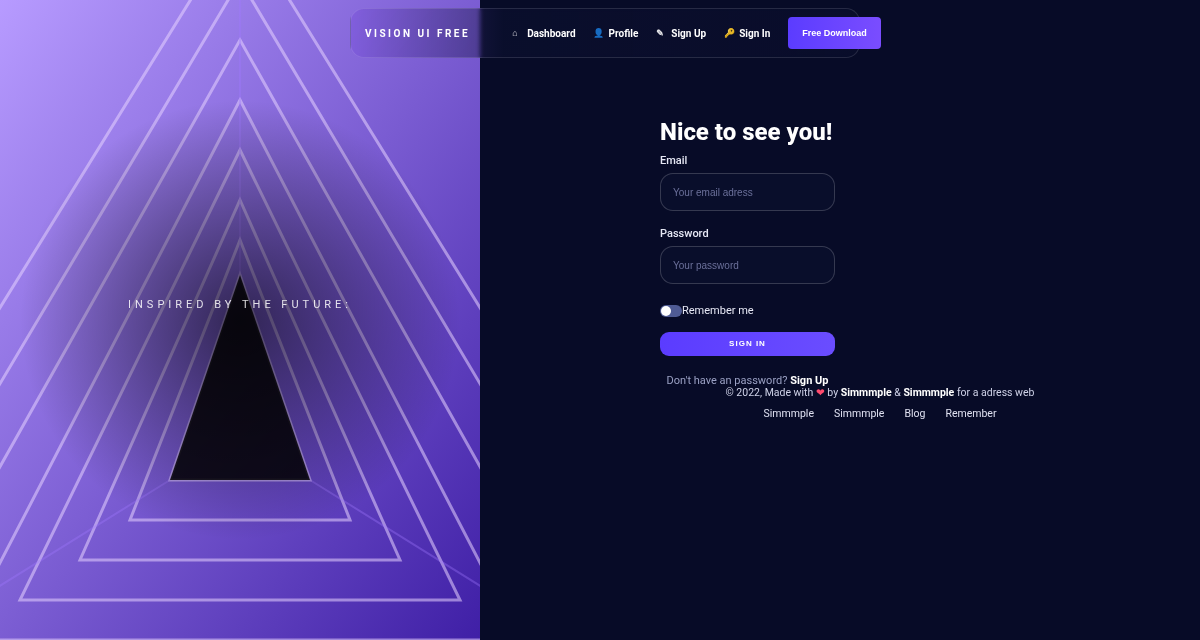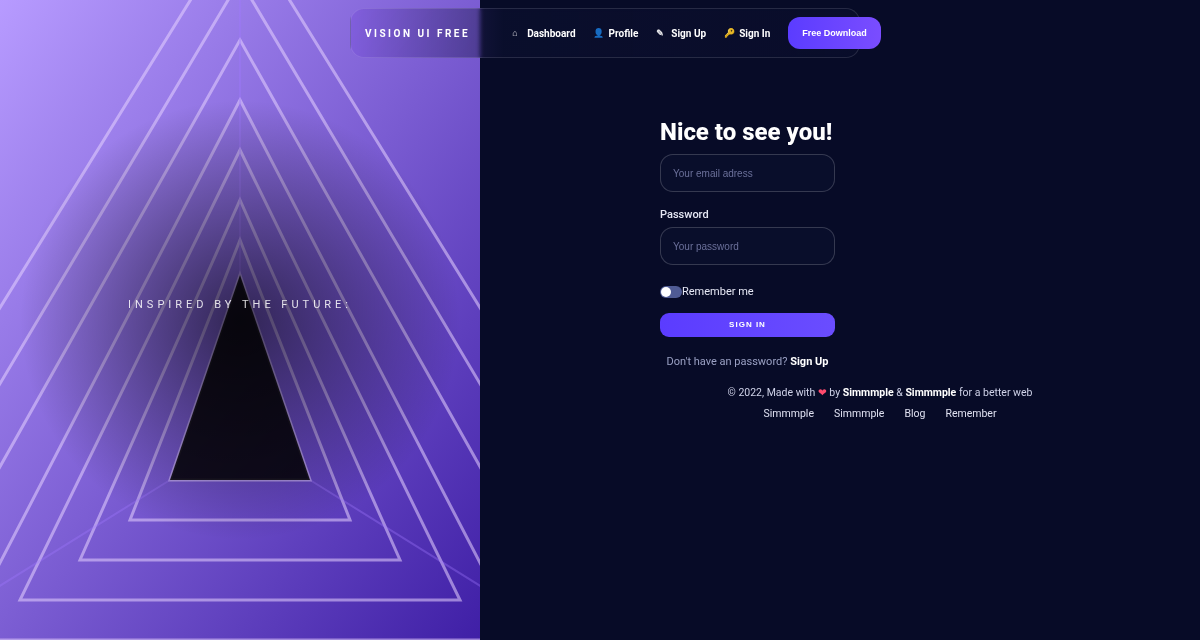--- a/index.html
+++ b/index.html
@@ -73,21 +73,21 @@
   }
   .nav-items { display: flex; align-items: center; gap: 18px; flex: 1; }
   .nav-item {
     display: inline-flex; align-items: center; gap: 5px;
     color: #fff; font-weight: 700; font-size: 10px;
     white-space: nowrap; cursor: pointer;
   }
   .nav-item .ic { width: 10px; height: 10px; display: inline-block; line-height: 10px; font-size: 9px; opacity: .9; }
   .dl-btn {
     background: linear-gradient(90deg,#5b3cff,#7a4dff);
-    color: #fff; border: none; border-radius: 12px;
+    color: #fff; border: none; border-radius: 4px;
     font-size: 9px; font-weight: 700;
     padding: 11px 14px; cursor: pointer;
     white-space: nowrap;
   }
 
   
   .panel {
     position: absolute;
     left: 660px;
     top: 118px;
@@ -196,20 +196,21 @@
       <span class="ic">🔑</span>
       <span>Sign In</span>
     </span>
   </div>
   <button class="dl-btn">Free Download</button>
 </div>
 
 <div class="panel">
   <h1>Nice to see you!</h1>
 
+  <label class="field-label">Email</label>
   <input class="text-input" type="text" placeholder="Your email adress" style="">
 
   <label class="field-label">Password</label>
   <input class="text-input" type="password" placeholder="Your password" style="">
 
   <div class="remember-row">
     <div class="toggle">
         <div class="knob"></div>
       </div>
     <span class="remember-label">Remember me</span>
@@ -231,21 +232,21 @@
     <span class="heart">❤</span>
     <span> </span>
     <span>by</span>
     <span> </span>
     <span class="em">Simmmple</span>
     <span> </span>
     <span>&amp;</span>
     <span> </span>
     <span class="em">Simmmple</span>
     <span> </span>
-    <span>for a better web</span>
+    <span>for a adress web</span>
   </div>
   <div class="links">
     <span>Simmmple</span>
     <span>Simmmple</span>
     <span>Blog</span>
     <span>Remember</span>
   </div>
 </div>
 
 </body></html>

